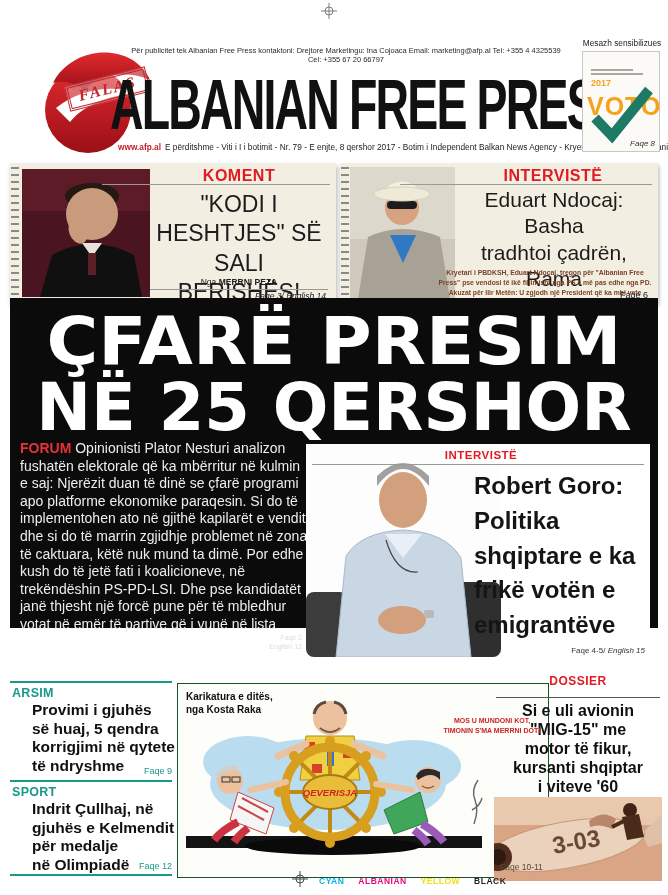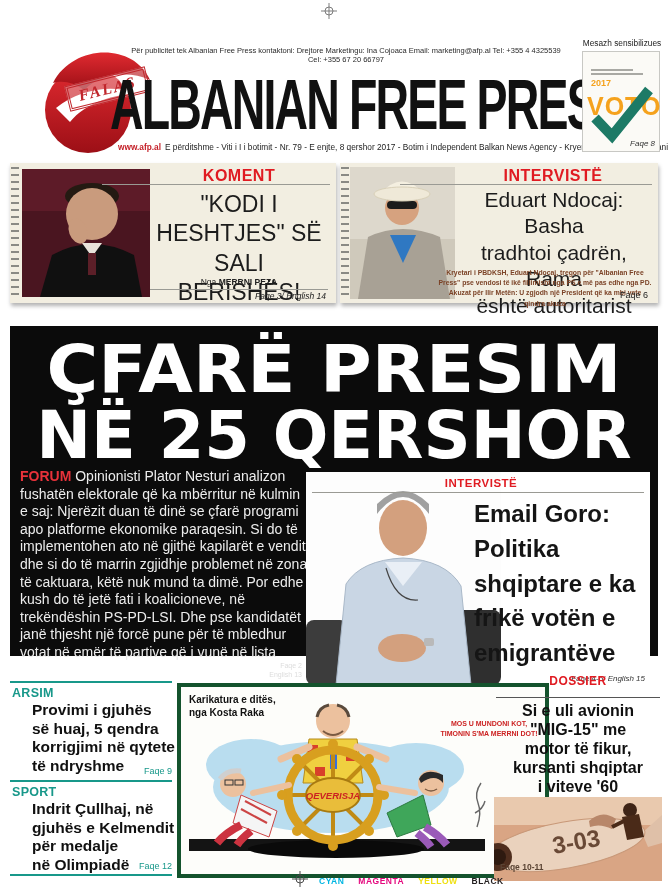--- a/index.html
+++ b/index.html
@@ -35,21 +35,21 @@
   #koment-headline { left:140px; right:8px; top:27px; font-size:23px; line-height:1.28; }
   #koment-byline { position:absolute; left:140px; right:8px; top:114px; text-align:center; font-size:8.5px; color:#222; }
   #koment-byline b { font-weight:bold; }
   #koment-page { position:absolute; right:10px; top:128px; font-size:8.5px; font-style:italic; color:#222; }
   #ndocaj-headline { left:116px; right:6px; top:24px; font-size:21px; line-height:1.26; }
   #ndocaj-dek { position:absolute; left:98px; right:6px; top:105px; font-size:6.8px; font-weight:bold;
                 color:#7b4226; text-align:center; line-height:1.5; }
   #ndocaj-page { position:absolute; right:10px; top:127px; font-size:9px; color:#222; }
 
   
-  #main-feature { left:10px; top:326px; width:648px; height:330px; background:#0b0b0b; }
+  #main-feature { left:10px; top:298px; width:648px; height:330px; background:#0b0b0b; }
   .main-h { position:absolute; left:0; right:0; text-align:center; color:#fff; font-family:"DejaVu Sans", sans-serif;
             font-weight:bold; font-size:56px; white-space:nowrap; transform-origin:center top; }
   #main-h1 { top:6px; transform:scale(1.26,1.16); }
   #main-h2 { top:72px; transform:scale(1.17,1.16); }
   #forum-block { position:absolute; left:10px; top:142px; width:288px; font-size:14px; line-height:17.6px; color:#ededed; }
   #forum-block .forum-label { color:#e8323a; font-weight:bold; }
   #forum-page { position:absolute; left:200px; top:336px; width:92px; text-align:right; font-size:7px;
                 line-height:8.6px; color:#ddd; white-space:pre-line; }
   #goro-panel { position:absolute; left:296px; top:146px; width:344px; height:213px; background:#fff; }
   #label-goro { left:110px; width:130px; top:5px; font-size:11.5px; }
@@ -60,34 +60,34 @@
   #goro-page i { font-style:italic; }
 
   
   .teal-rule { height:2px; background:#18988a; left:10px; width:162px; }
   .teal-label { left:12px; color:#18988a; font-weight:bold; font-size:12.5px; letter-spacing:.3px; }
   .bl-headline { left:12px; width:164px; font-size:15.5px; font-weight:bold; line-height:18.5px;
                  color:#101010; white-space:pre-line;margin-left:20px; }
   .bl-page { width:162px; left:10px; text-align:right; font-size:9px; color:#18988a; }
 
   
-  #cartoon-box { left:177px; top:683px; width:372px; height:195px; border:4px solid #14532d; background:#fdfdfa; overflow:hidden; }
+  #cartoon-box { left:177px; top:683px; width:372px; height:195px; border:1px solid #14532d; background:#fdfdfa; overflow:hidden; }
   #cartoon-caption { position:absolute; left:8px; top:6px; font-size:10px; font-weight:bold; line-height:1.3;
                      color:#111; white-space:pre-line; z-index:2; }
   #cartoon-speech { position:absolute; right:5px; top:32px; width:102px; font-size:7px; font-weight:bold;
                     color:#cc2222; text-align:center; line-height:1.45; z-index:2; }
   #cartoon-svg { position:absolute; left:0; top:0; }
 
   
   #dossier-label { left:496px; top:674px; width:164px; font-size:12px; }
   #dossier-rule { left:496px; top:697px; width:164px; height:1px; background:#555; }
   #dossier-headline { left:496px; top:701px; width:164px; text-align:center; font-size:16px; font-weight:bold;
                       line-height:19px; color:#101010; white-space:pre-line; }
   #mig-photo { left:494px; top:797px; width:168px; height:84px; }
-  #dossier-page { left:500px; top:862px; font-size:8.5px; color:#5a4434; z-index:2;font-weight:bold; }
+  #dossier-page { left:500px; top:862px; font-size:8.5px; color:#5a4434; z-index:2; }
 
   
   #footer-labels { left:312px; top:876px; font-size:8.5px; font-weight:bold; letter-spacing:.5px; white-space:nowrap; }
   #footer-labels span { margin-right:14px; }
   .fc0 { color:#00b5e2;margin-left:7px; } .fc1 { color:#e5087e; } .fc2 { color:#efe012; } .fc3 { color:#231f20;margin-top:11px; }
 </style>
 </head>
 <body>
 
 <div id="page">
@@ -194,21 +194,21 @@
         <path d="M30 213 L40 112 Q55 88 97 86 Q140 88 155 114 L165 213 Z" fill="#c9d6e4" stroke="#a9b8c8"></path>
         <polygon points="79,90 116,90 97,114" fill="#e9eff6"></polygon>
         <ellipse cx="97" cy="56" rx="24" ry="28" fill="#d3a07e"></ellipse>
         <path d="M71 42 Q97 8 123 42 L123 32 Q97 6 71 32 Z" fill="#a0a0a0"></path>
         <path d="M80 96 Q90 130 112 128" fill="none" stroke="#444" stroke-width="1.2"></path>
         <ellipse cx="96" cy="176" rx="24" ry="14" fill="#d3a07e"></ellipse>
         <rect x="118" y="166" width="10" height="8" rx="2" fill="#b9b9b9"></rect>
       </svg>
       <div class="section-label" id="label-goro">INTERVISTË</div>
       <div class="label-rule" id="goro-rule"></div>
-      <div id="goro-headline">Email Goro:
+      <div id="goro-headline">Robert Goro:
 Politika
 shqiptare e ka
 frikë votën e
 emigrantëve</div>
       <div id="goro-page"><span>Faqe 4-5/</span><i> English 15</i></div>
     </div>
   </div>
 
   <div class="abs teal-rule" style="top:681px"></div>
   <div class="abs teal-label" style="top:686px">ARSIM</div>
@@ -310,16 +310,16 @@
     <text x="60" y="57" font-size="24" font-weight="bold" fill="#53321f" opacity="0.85" transform="rotate(-10 60 57)">3-03</text>
   </svg>
   <div class="abs" id="dossier-page">Faqe 10-11</div>
 
   <svg class="abs" style="left:292px;top:871px" width="16" height="16" viewBox="0 0 20 20">
     <circle cx="10" cy="10" r="5" fill="none" stroke="#444" stroke-width="1.2"></circle>
     <line x1="10" y1="0" x2="10" y2="20" stroke="#444" stroke-width="1.2"></line>
     <line x1="0" y1="10" x2="20" y2="10" stroke="#444" stroke-width="1.2"></line>
   </svg>
   <div class="abs" id="footer-labels">
-    <span class="fc0">CYAN</span><span class="fc1">MAGENTA</span><span class="fc2">YELLOW</span><span class="fc3">BLACK</span>
+    <span class="fc0">CYAN</span><span class="fc1">ALBANIAN</span><span class="fc2">YELLOW</span><span class="fc3">BLACK</span>
   </div>
 
 </div>
 
 </body></html>

